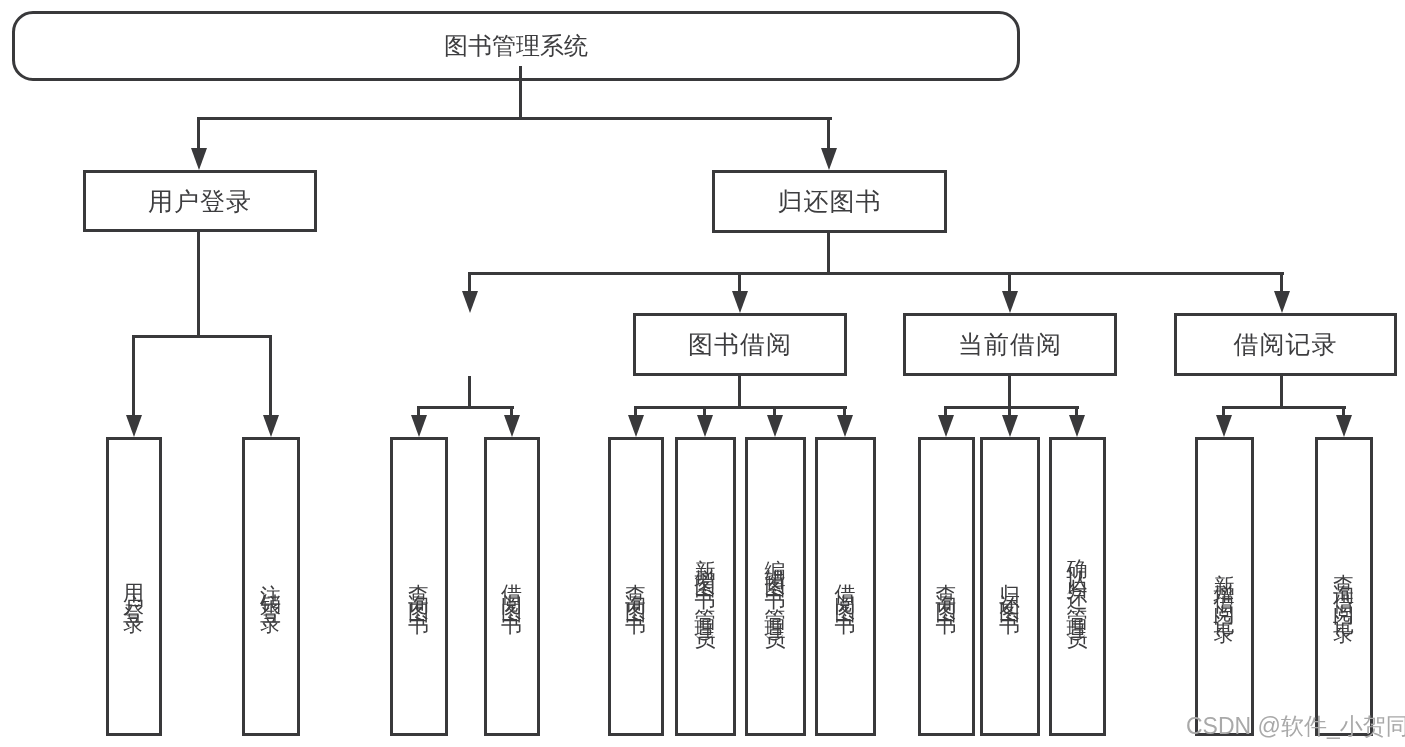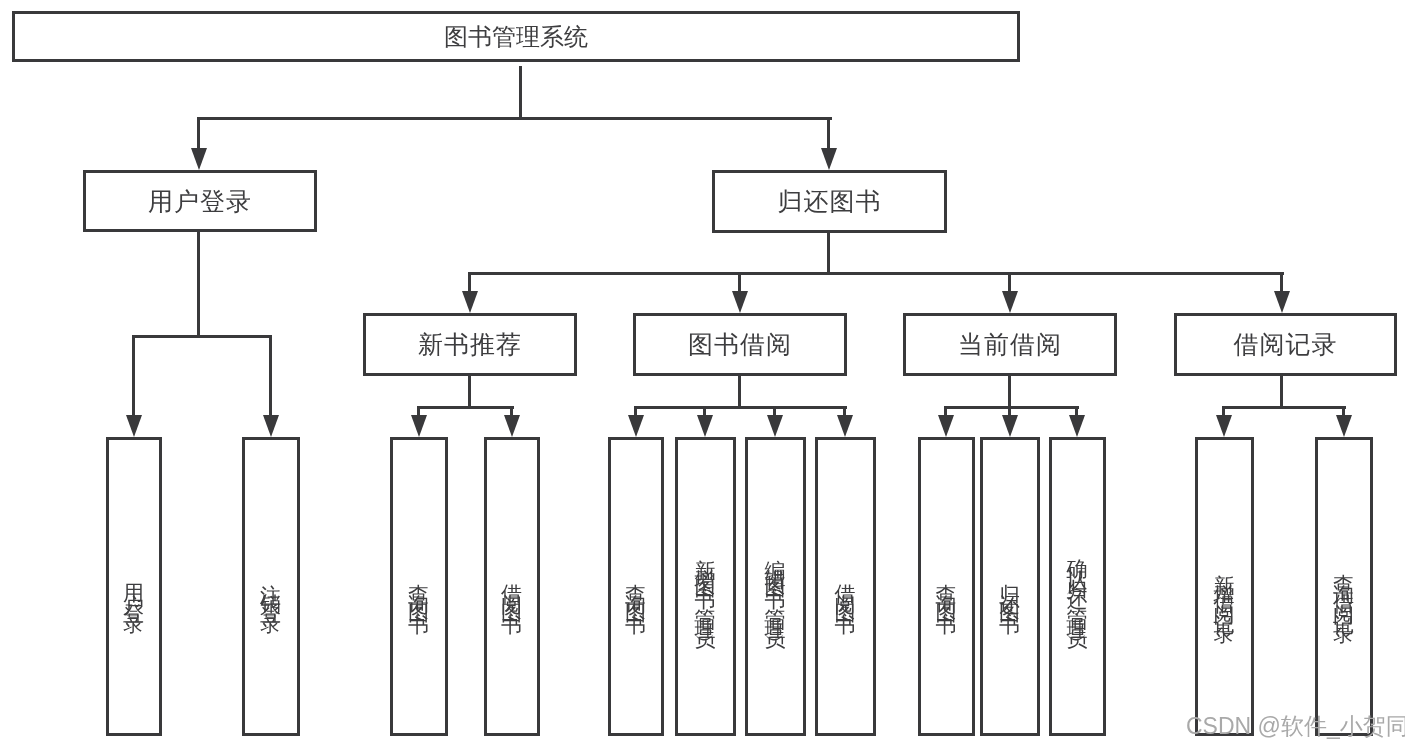--- a/index.html
+++ b/index.html
@@ -51,21 +51,21 @@
     color:#a9a9a9;
     z-index:5;
     white-space:nowrap;
   }
 </style>
 </head>
 <body>
 
 <div class="canvas">
 
-  <div class="box root" style="left:12px;top:11px;width:1008px;height:51px;">图书管理系统</div>
+  <div class="box root" style="left:12px;top:11px;width:1008px;height:70px;border-radius:21px;">图书管理系统</div>
 
   <div class="ln" style="left:519px;top:66px;width:3px;height:54px;"></div>
   <div class="ln" style="left:197px;top:117px;width:635px;height:3px;"></div>
   <div class="drop" style="left:197px;top:120px;height:28px;"></div>
   <div class="drop" style="left:827px;top:120px;height:28px;"></div>
 
   <div class="box header" style="left:83px;top:170px;width:234px;height:62px;">用户登录</div>
   <div class="box header" style="left:712px;top:170px;width:235px;height:63px;">归还图书</div>
 
   <div class="ln" style="left:197px;top:232px;width:3px;height:106px;"></div>
@@ -73,21 +73,20 @@
   <div class="drop" style="left:132px;top:338px;height:77px;"></div>
   <div class="drop" style="left:269px;top:338px;height:77px;"></div>
 
   <div class="ln" style="left:827px;top:233px;width:3px;height:42px;"></div>
   <div class="ln" style="left:468px;top:272px;width:816px;height:3px;"></div>
   <div class="drop" style="left:468px;top:275px;height:16px;"></div>
   <div class="drop" style="left:738px;top:275px;height:16px;"></div>
   <div class="drop" style="left:1008px;top:275px;height:16px;"></div>
   <div class="drop" style="left:1280px;top:275px;height:16px;"></div>
 
-  <div class="box header" style="left:363px;top:313px;width:214px;height:63px;">新书推荐</div>
   <div class="box header" style="left:903px;top:313px;width:214px;height:63px;">当前借阅</div>
   <div class="box header" style="left:633px;top:313px;width:214px;height:63px;">图书借阅</div>
   <div class="box header" style="left:1174px;top:313px;width:223px;height:63px;">借阅记录</div>
 
   <div class="ln" style="left:468px;top:376px;width:3px;height:33px;"></div>
   <div class="ln" style="left:738px;top:376px;width:3px;height:33px;"></div>
   <div class="ln" style="left:1008px;top:376px;width:3px;height:33px;"></div>
   <div class="ln" style="left:1280px;top:376px;width:3px;height:33px;"></div>
 
   <div class="ln" style="left:417px;top:406px;width:97px;height:3px;"></div>

